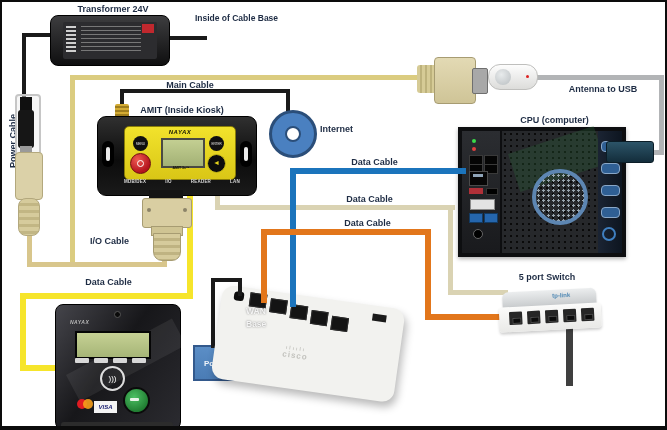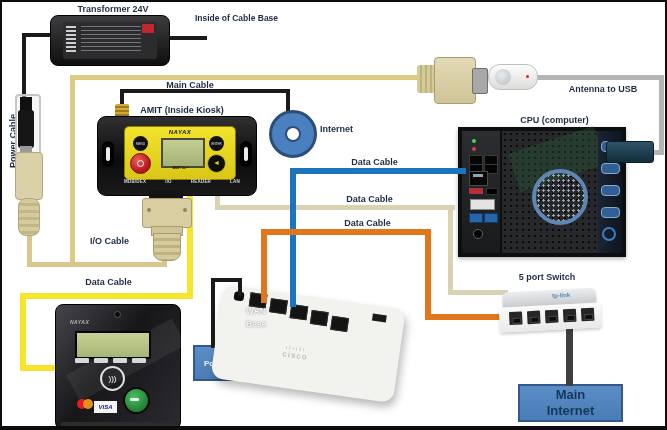--- a/index.html
+++ b/index.html
@@ -332,24 +332,20 @@
     <div class="gbtn"></div>
     <span class="mc1"></span>
     <span class="mc2"></span>
     <span class="visa">VISA</span>
     <div class="base"></div>
   </div>
 
   <div class="bluebox" style="left:191px;top:343px;width:42px;height:32px;font-size:8px;color:#eef3fa;">
     <span>Power</span>
   </div>
-  <div class="bluebox" style="left:516px;top:382px;width:101px;height:34px;font-size:13px;line-height:1.2;flex-direction:column;">
-    <span>Main</span>
-    <span>Internet</span>
-  </div>
 
   <div class="lbl" style="left:59px;top:2px;width:104px;">Transformer 24V</div>
   <div class="lbl" style="left:192px;top:11px;width:85px;font-size:8.5px;">Inside of Cable Base</div>
   <div class="lbl rot" style="left:-22px;top:134px;width:66px;">Power Cable</div>
   <div class="lbl" style="left:148px;top:78px;width:80px;">Main Cable</div>
   <div class="lbl" style="left:130px;top:103px;width:100px;">AMIT (Inside Kiosk)</div>
   <div class="lbl left" style="left:318px;top:122px;width:60px;">Internet</div>
   <div class="lbl" style="left:561px;top:82px;width:80px;">Antenna to USB</div>
   <div class="lbl" style="left:505px;top:113px;width:95px;">CPU (computer)</div>
   <div class="lbl" style="left:330px;top:155px;width:85px;">Data Cable</div>

